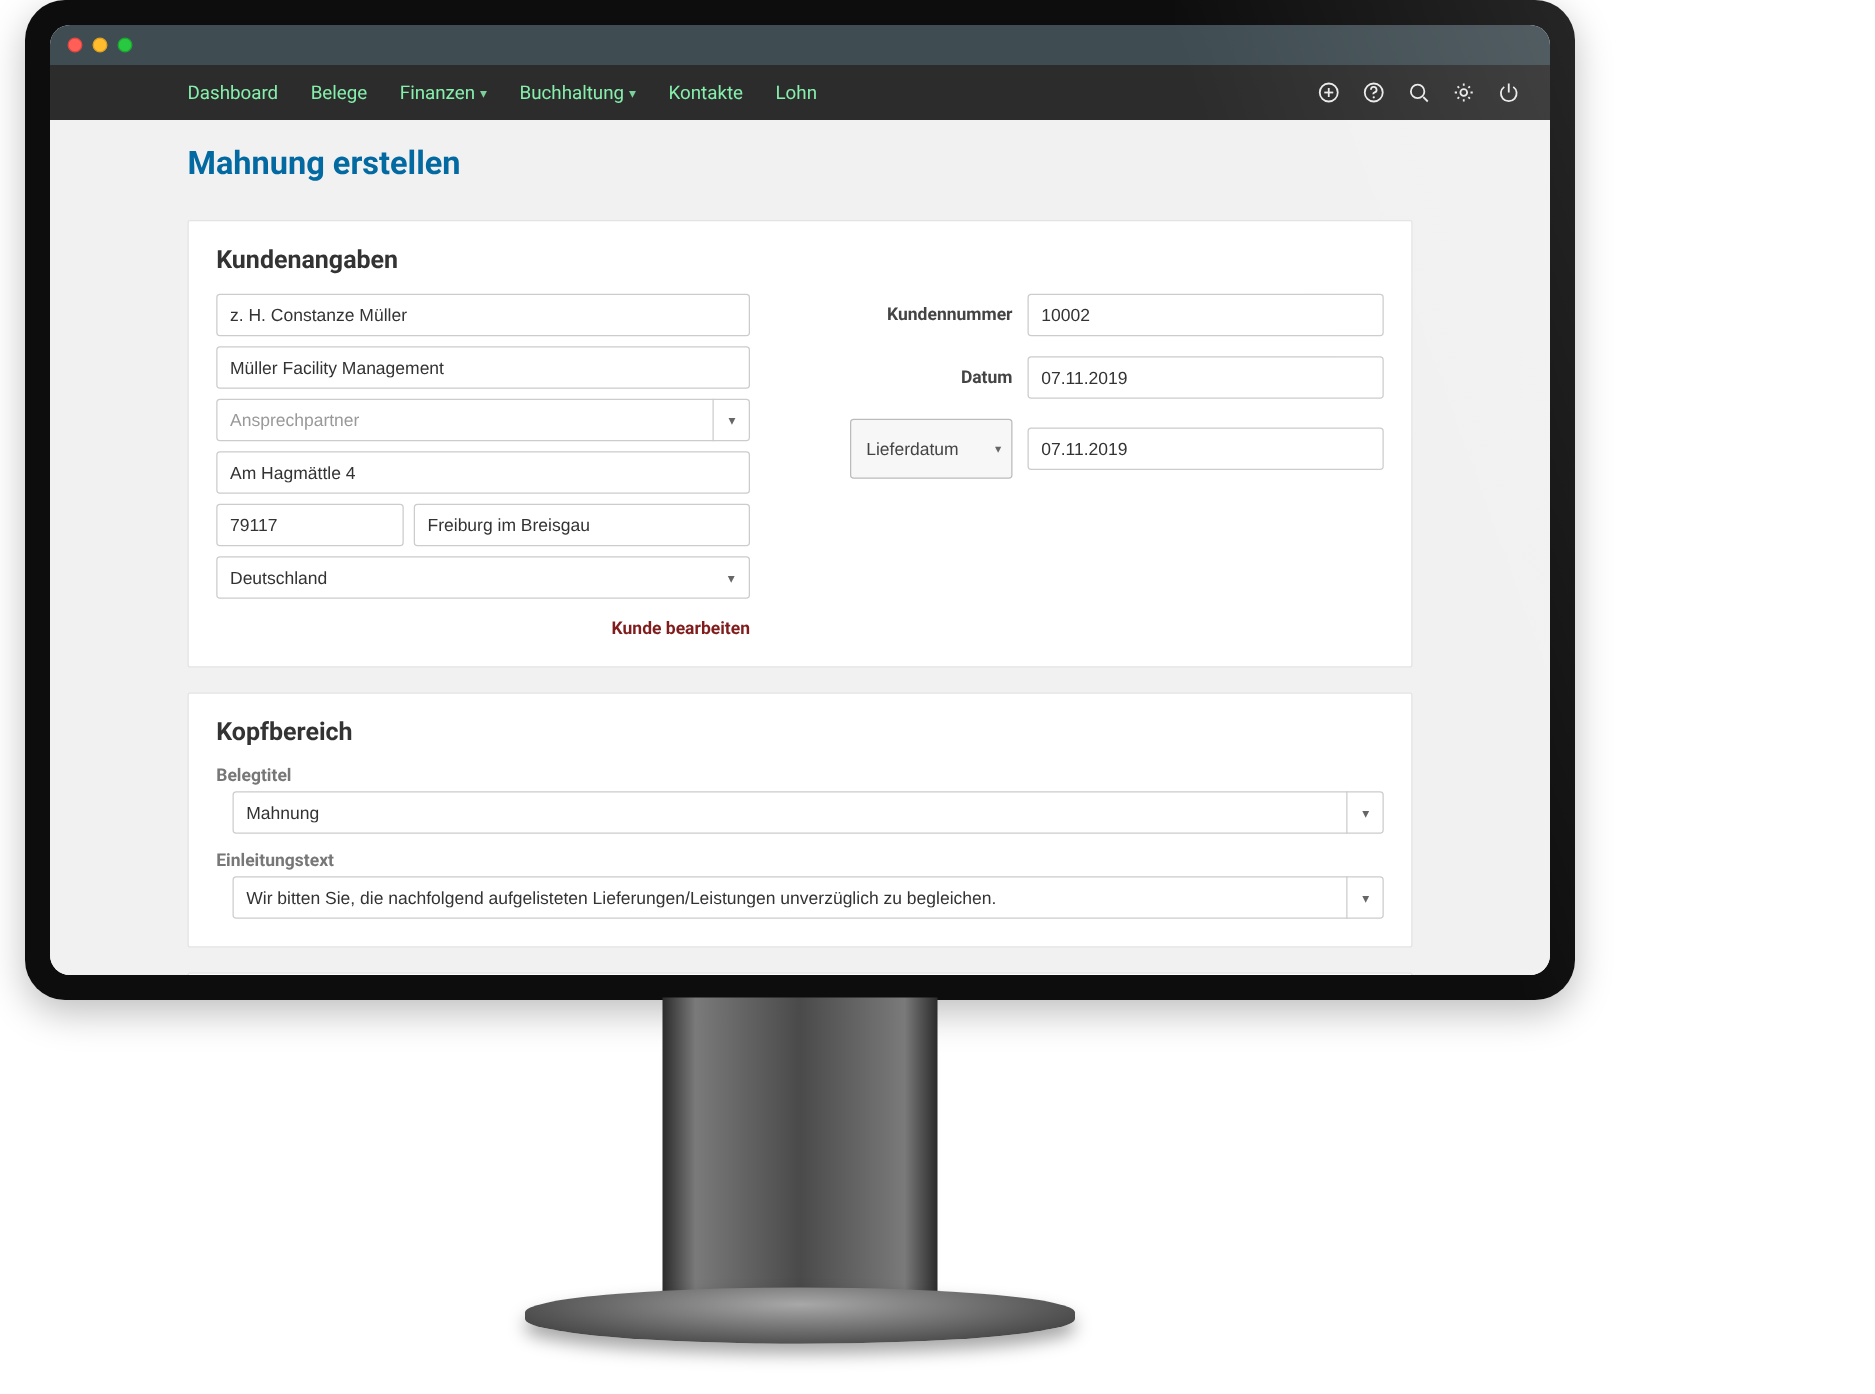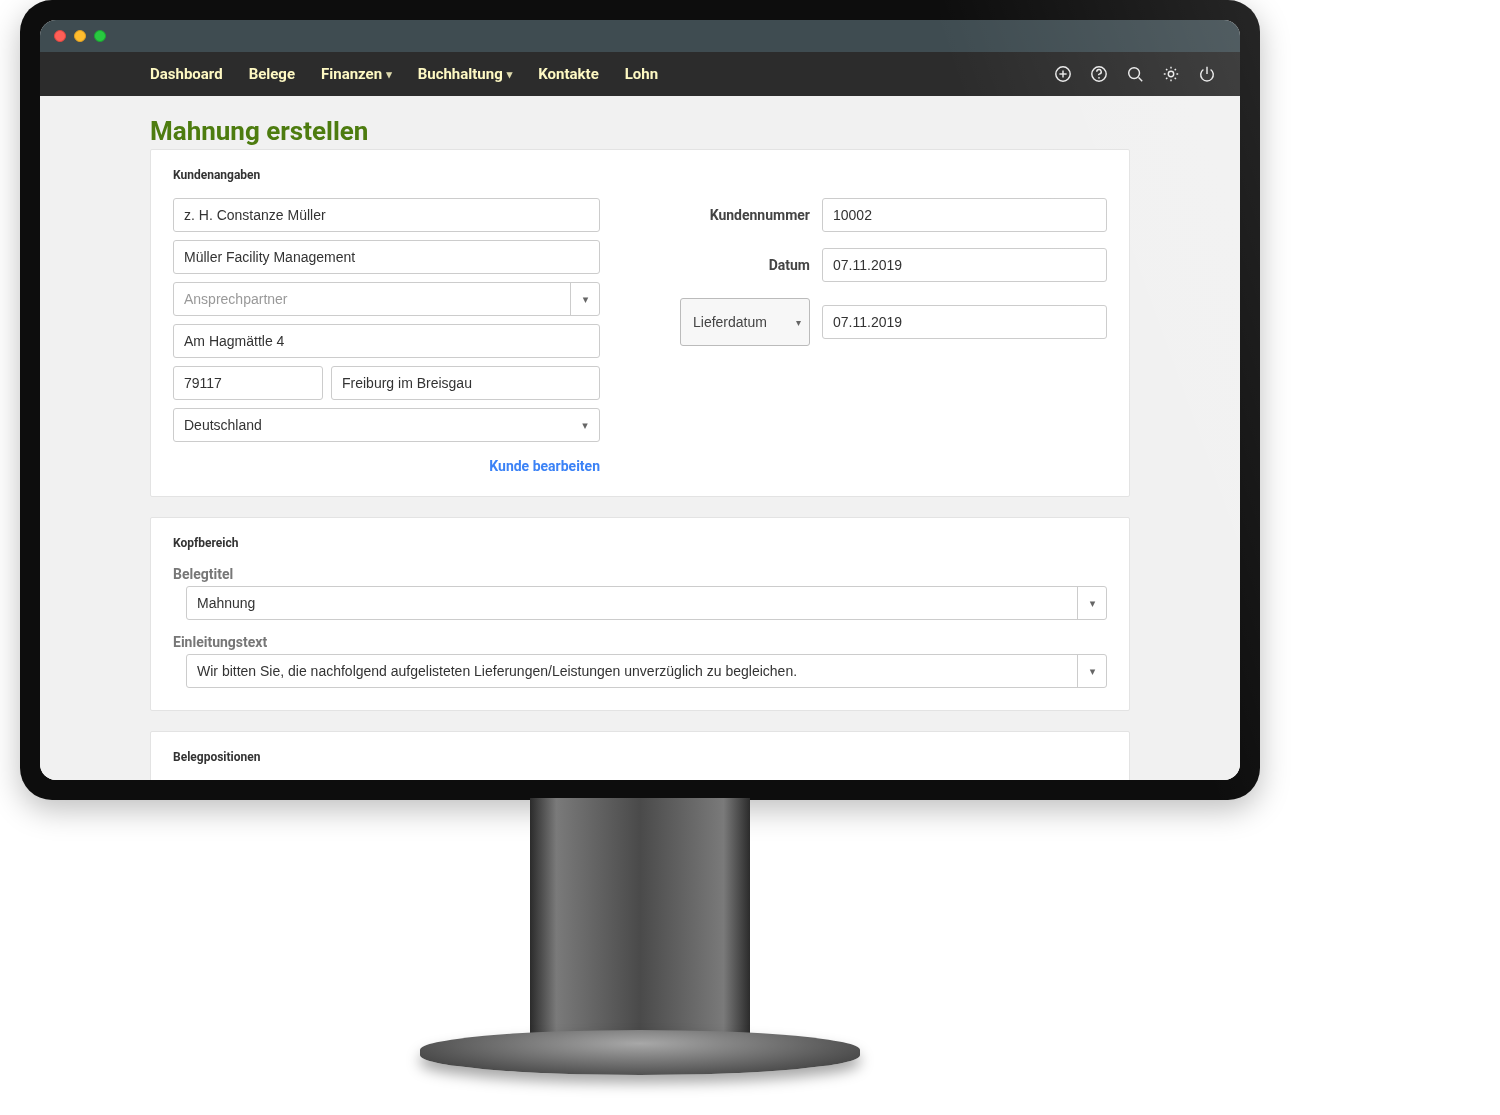--- a/index.html
+++ b/index.html
@@ -76,49 +76,49 @@
     height: 44px;
     background: #2c2c2c;
     color: #fff;
     display: flex;
     align-items: center;
     padding: 0 24px 0 110px;
     font-size: 15px;
     flex: 0 0 auto;
   }
   .nav-left { display: flex; gap: 26px; align-items: center; }
-  .nav-item { color:#fef9c3; cursor:pointer; display:flex; align-items:center; gap:4px;font-weight:bold; }
+  .nav-item { color:#86efac; cursor:pointer; display:flex; align-items:center; gap:4px; }
   .chev { font-size: 11px; opacity:.85; }
   .nav-spacer { flex: 1; }
   .nav-icons { display:flex; gap:18px; align-items:center; }
   .nav-ico { width:18px; height:18px; display:flex; align-items:center; justify-content:center; opacity:.9; }
   .nav-ico svg { stroke:#fff; fill:none; stroke-width:1.6; }
 
   
   .page {
     flex: 1;
     overflow: hidden;
     background: #f1f1f1;
     padding: 20px 110px 0 110px;
   }
   .page-title {
     font-size: 26px;
     font-weight: 700;
-    color: #4d7c0f;
-    margin-bottom: 3px;
+    color: #0369a1;
+    margin-bottom: 30px;
   }
   .card {
     background:#fff;
     border:1px solid #e3e3e3;
     border-radius:2px;
     padding:18px 22px 22px 22px;
     margin-bottom: 20px;
   }
   .card h3 {
-    font-size: 12px;
+    font-size: 20px;
     font-weight: 700;
     color:#333;
     margin-bottom: 16px;
   }
   .two-col {
     display:flex;
     gap: 80px;
   }
   .col { flex:1; display:flex; flex-direction:column; gap:8px; }
   .input, .select {
@@ -139,21 +139,21 @@
     display:flex; align-items:center; justify-content:center;
     color:#666; font-size:11px;
     pointer-events:none;
   }
   .row { display:flex; gap:8px; }
   .row .input:first-child { flex:0 0 150px; }
   .row .input:last-child { flex:1; }
 
   .link-green {
     text-align:right;
-    color:#3b82f6;
+    color:#7f1d1d;
     font-weight:700;
     font-size:14px;
     margin-top:8px;
     cursor:pointer;
   }
 
   .rcol .form-row {
     display:flex;
     align-items:center;
     gap:12px;

